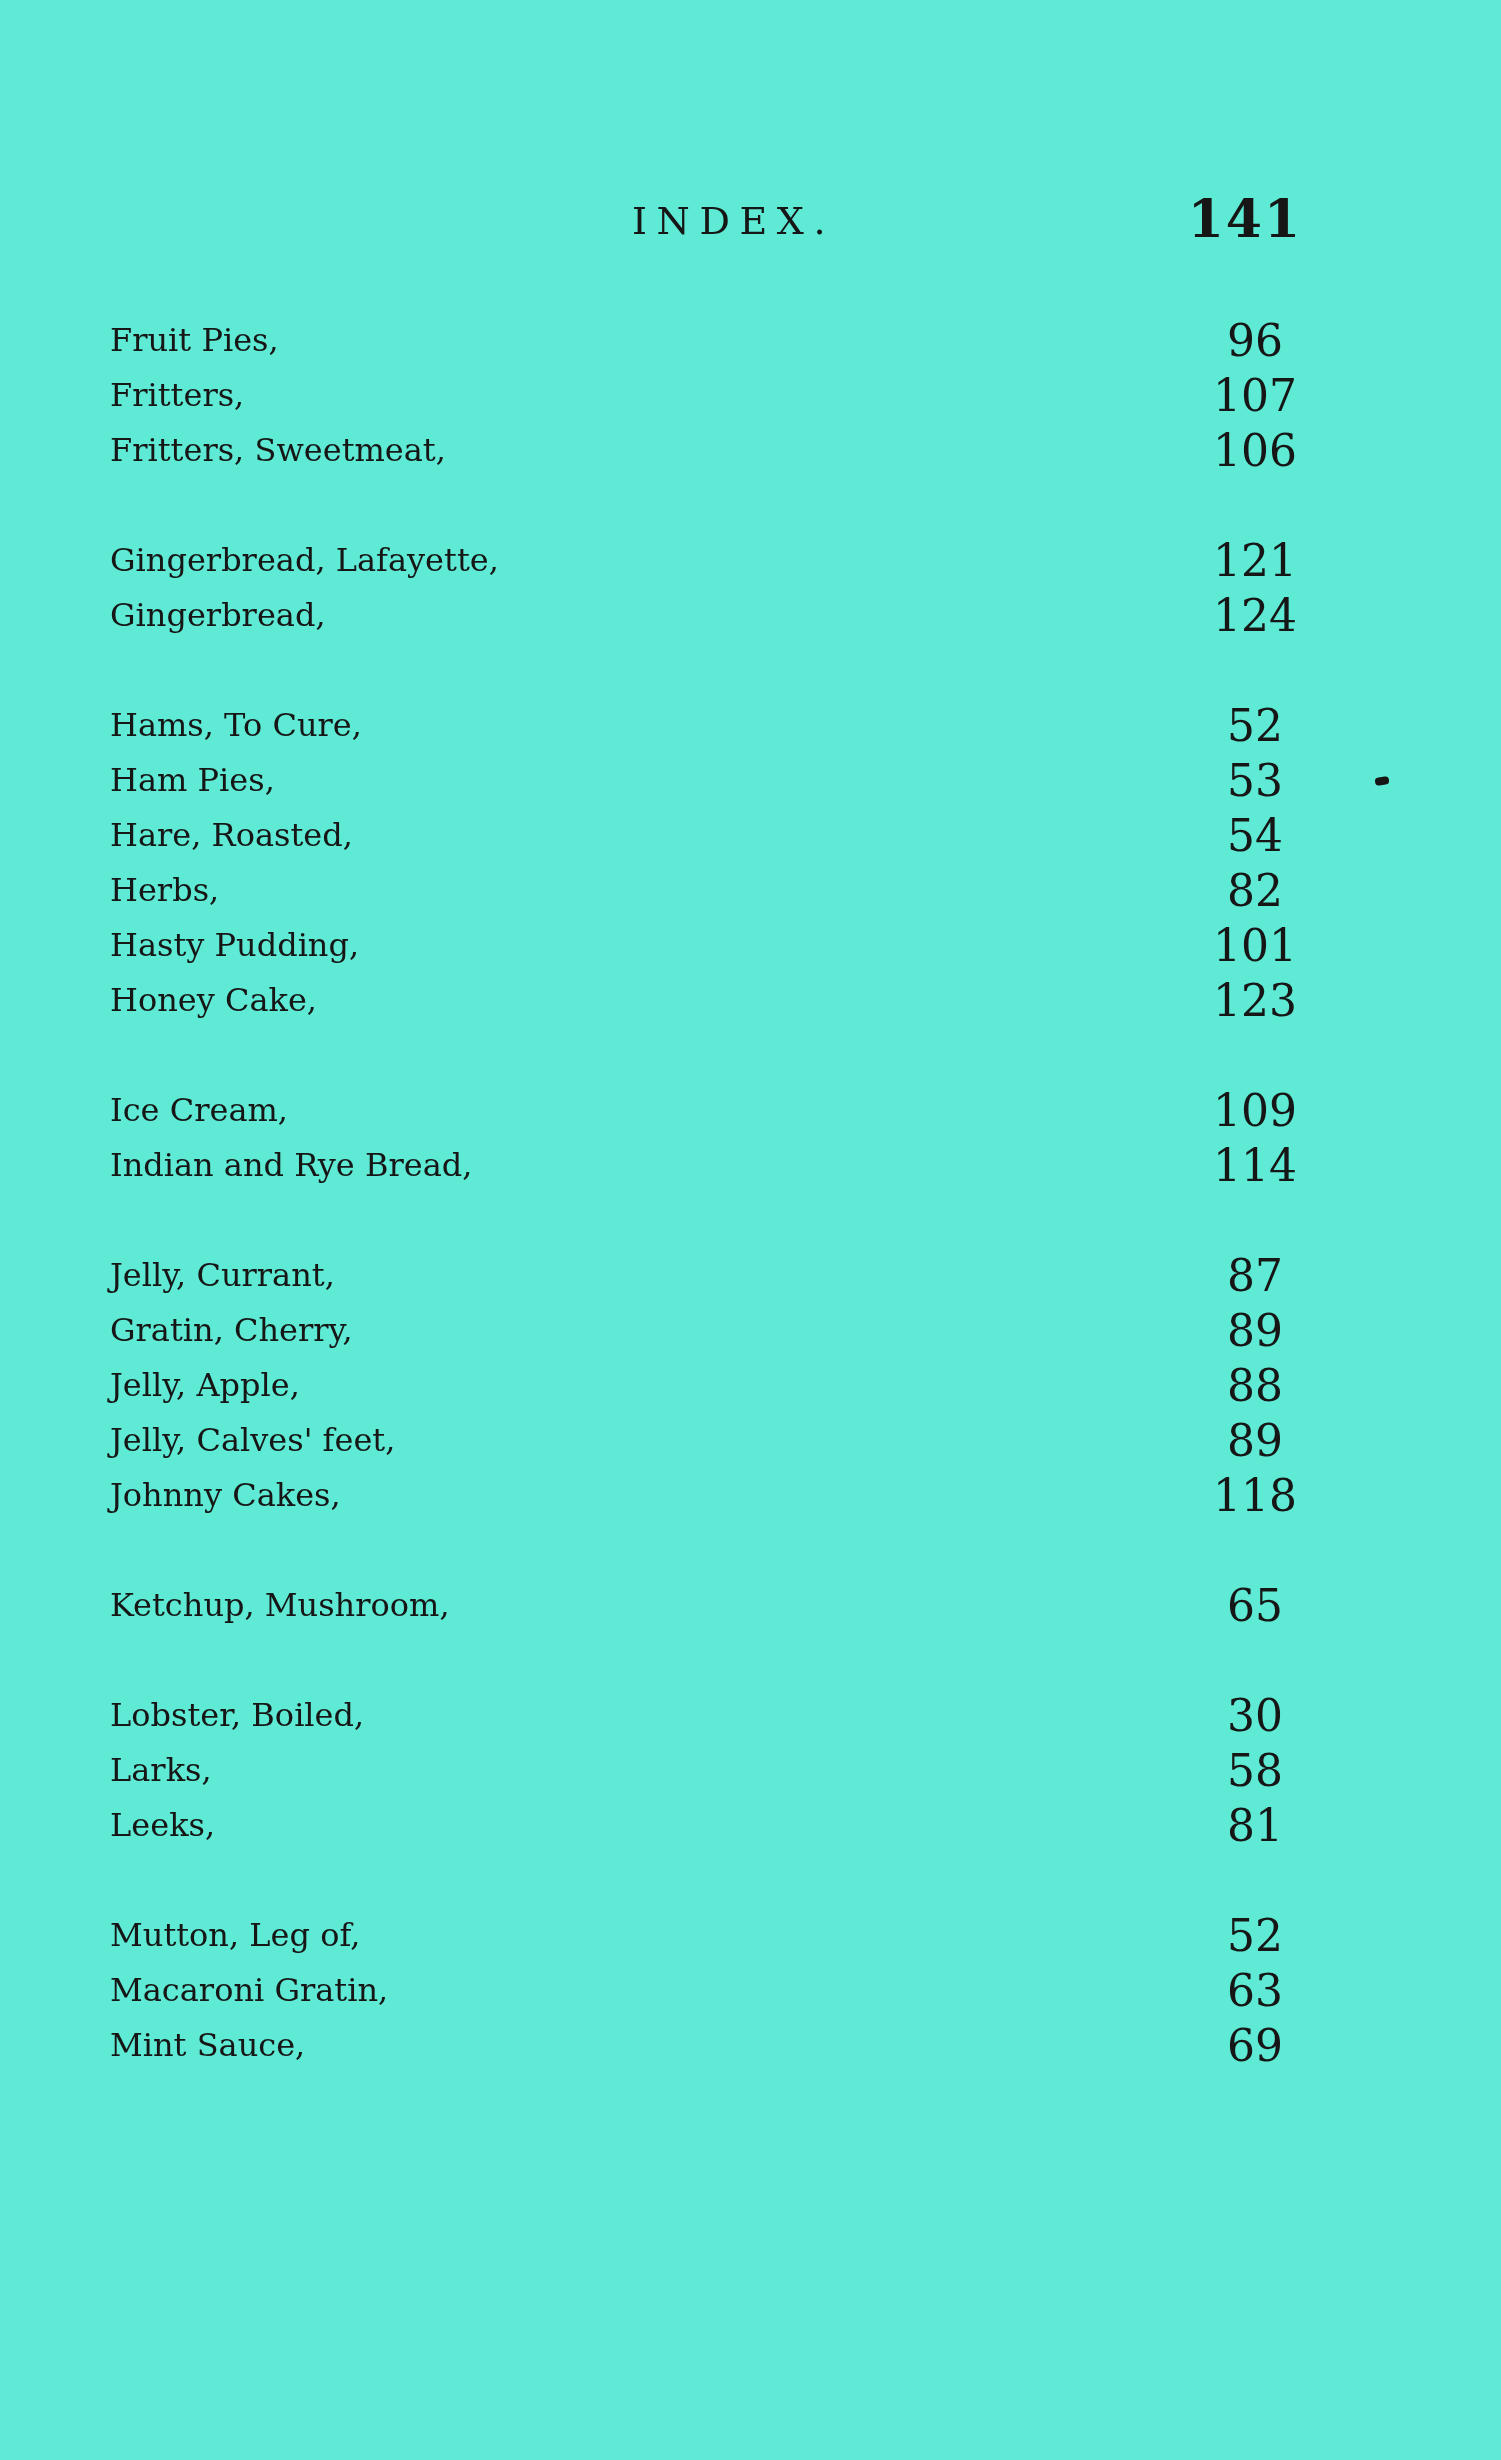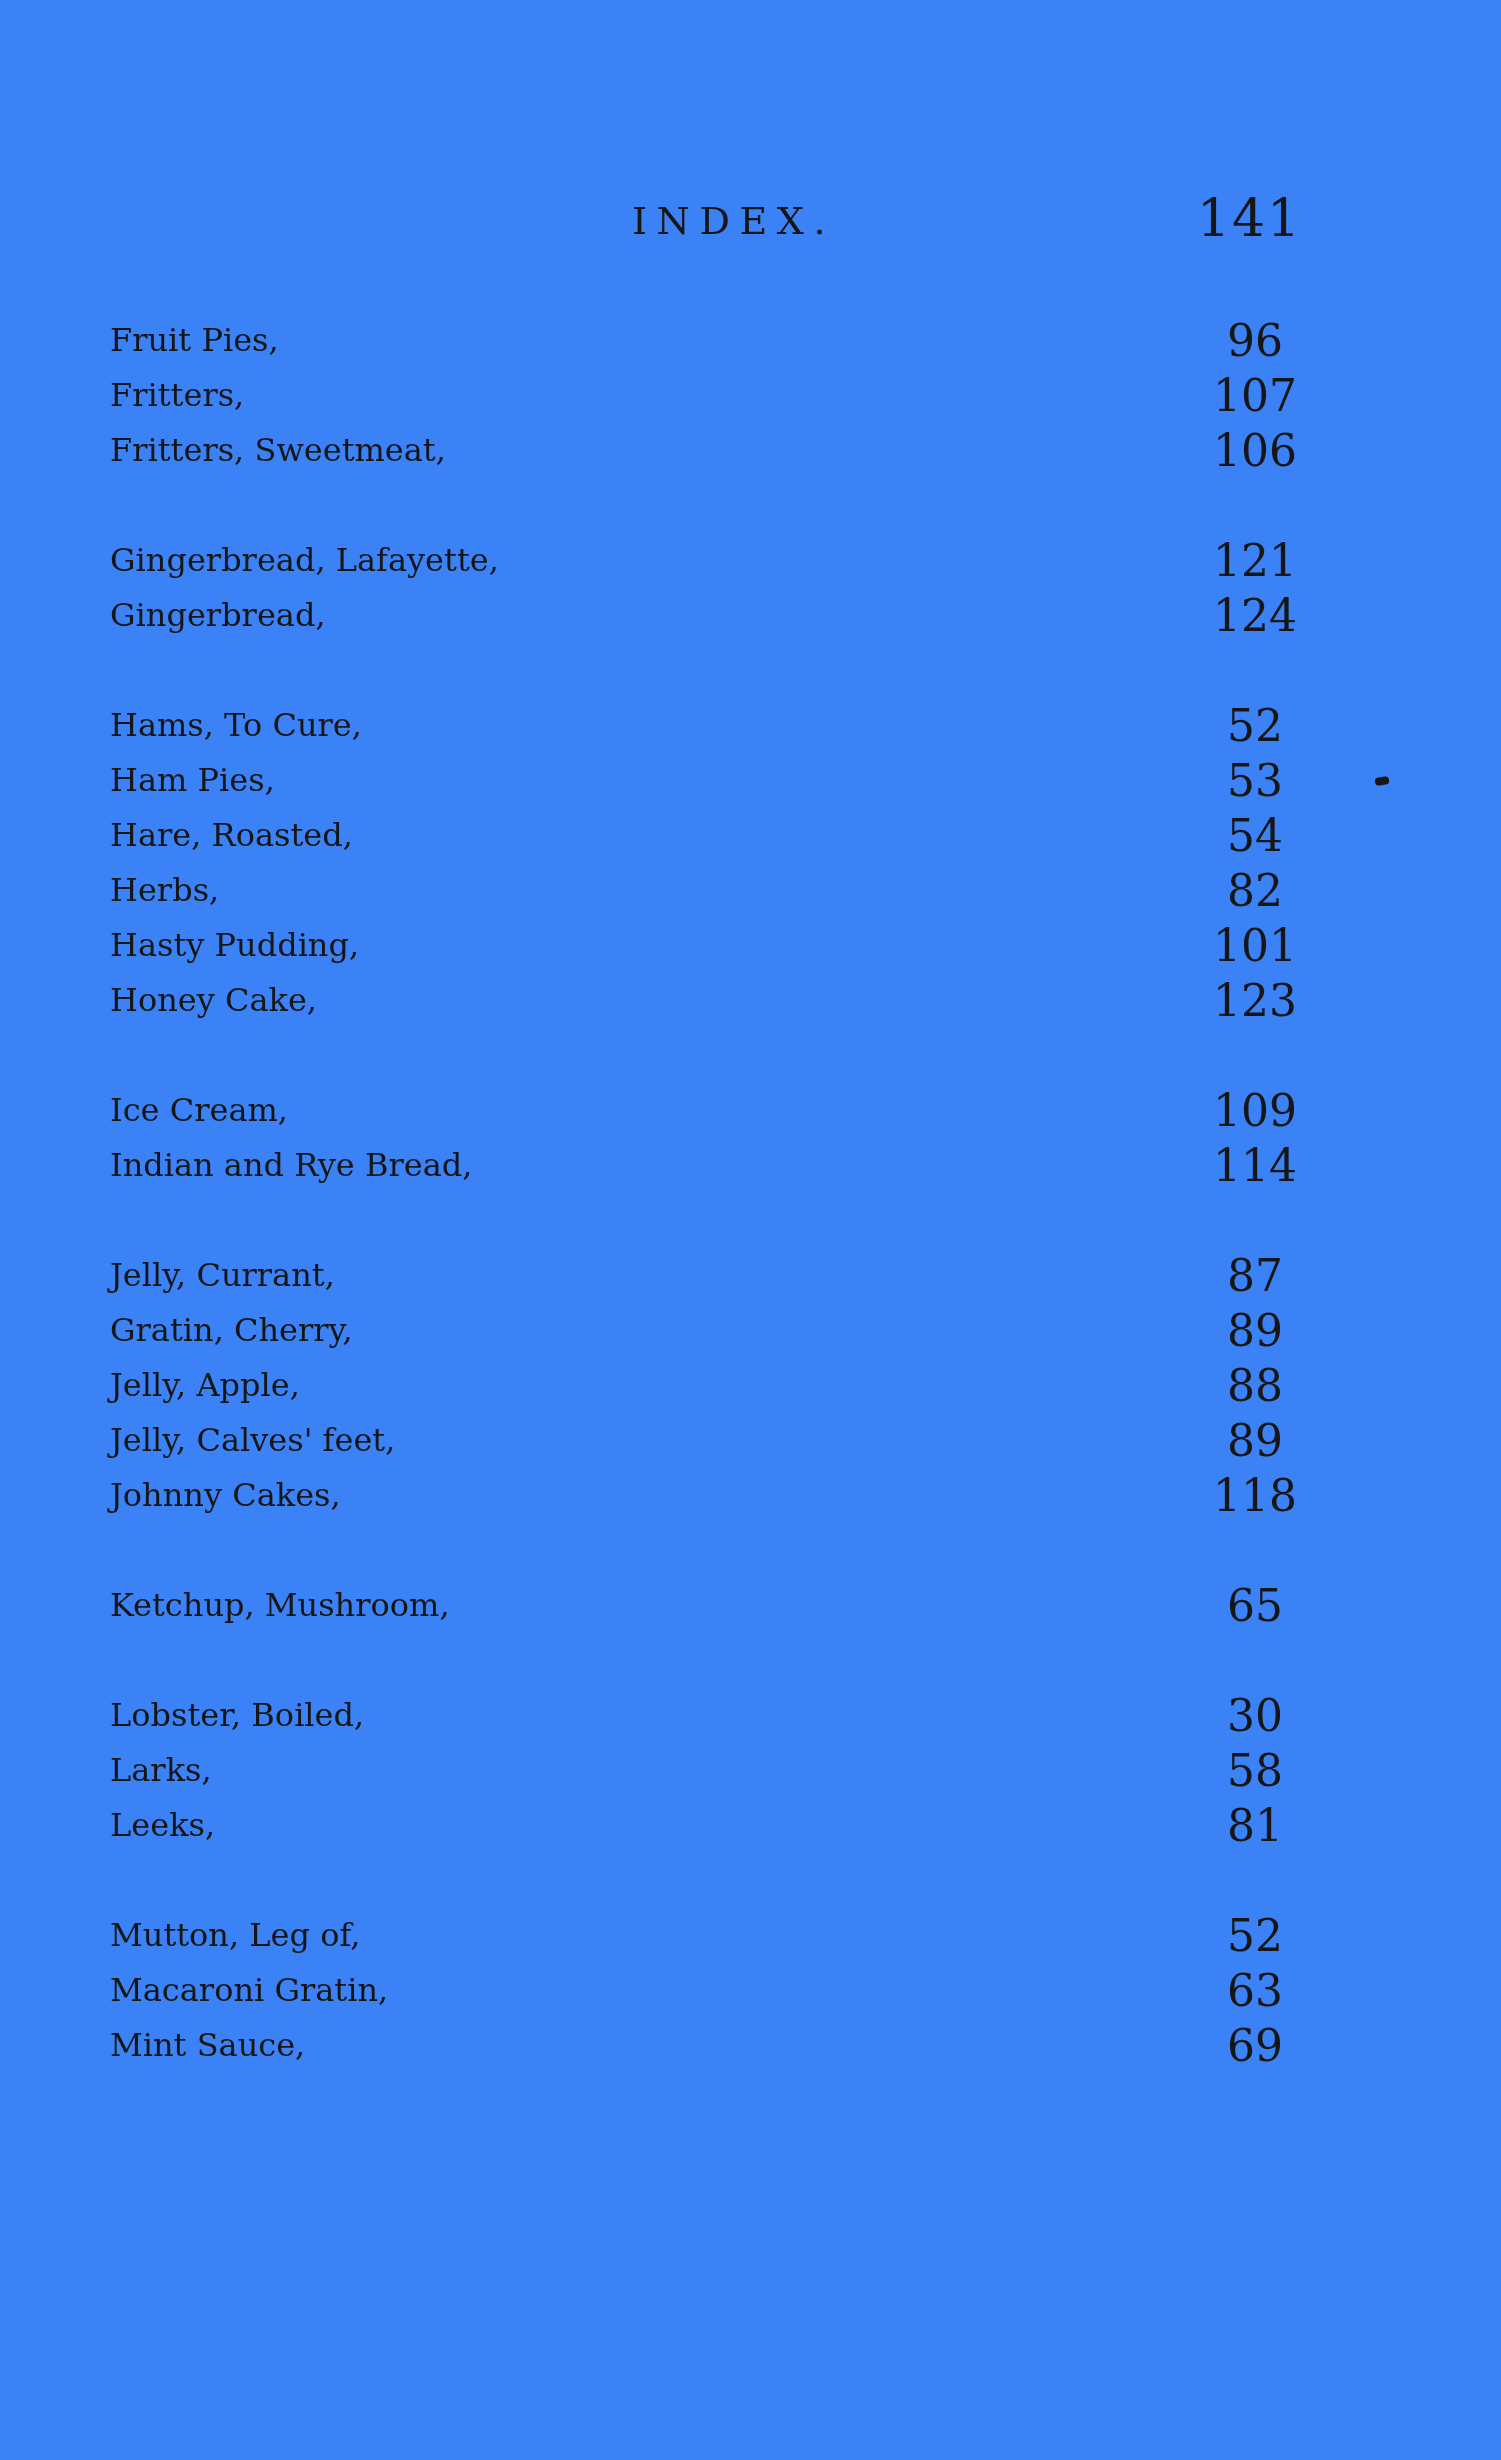--- a/index.html
+++ b/index.html
@@ -3,32 +3,33 @@
 <meta charset="utf-8">
 <style>
   html,body{margin:0;padding:0;}
   body{
     width:1502px;height:2460px;
     background:#ffffff;
     font-family:"DejaVu Serif","Liberation Serif",serif;
     color:#161616;
     overflow:hidden;
   }
-  .page{position:relative;width:1502px;height:2460px;background:#3b82f6;}
+  .page{position:relative;width:1502px;height:2460px;background:#5eead4;}
 
   
   .index-title{
     position:absolute;top:199px;left:632px;
     font-size:38px;letter-spacing:9.6px;
     white-space:nowrap;
   }
   .folio{
     position:absolute;top:188px;right:200px;
     font-size:52px;letter-spacing:1.9px;
     white-space:nowrap;
+    font-weight:bold;
   }
 
   
   .entries{position:absolute;left:110px;top:313px;width:1191px;}
   .group{margin:0 0 55px 0;}
   .group:last-child{margin-bottom:4px;}
   .row{display:flex;height:55px;}
   .label{
     flex:0 0 auto;
     font-size:32px;line-height:55px;white-space:nowrap;

